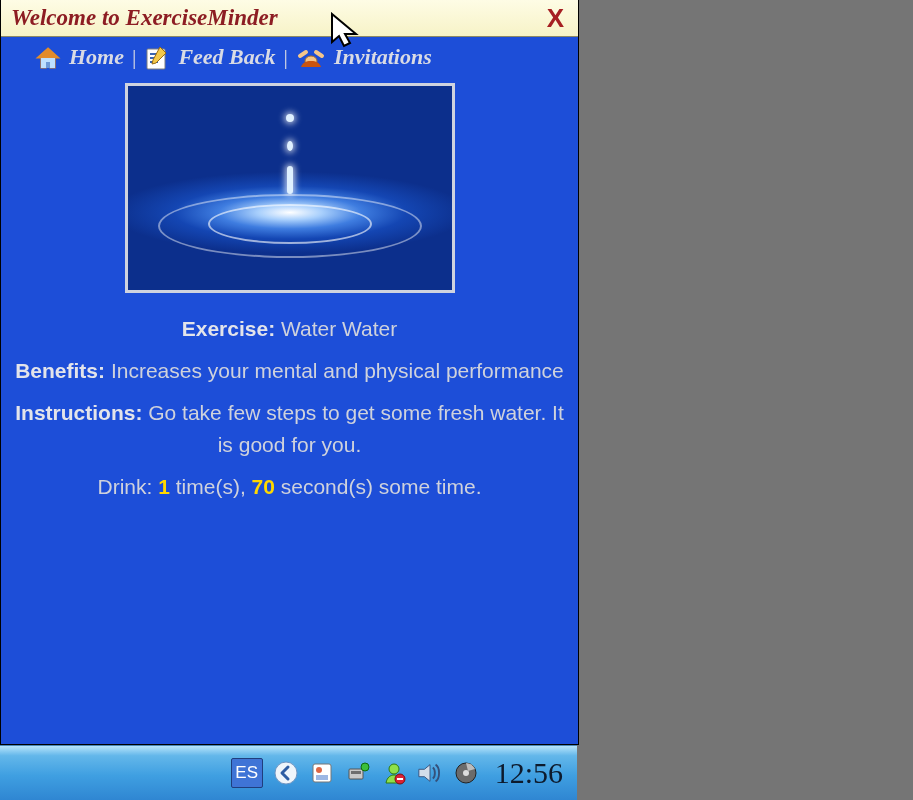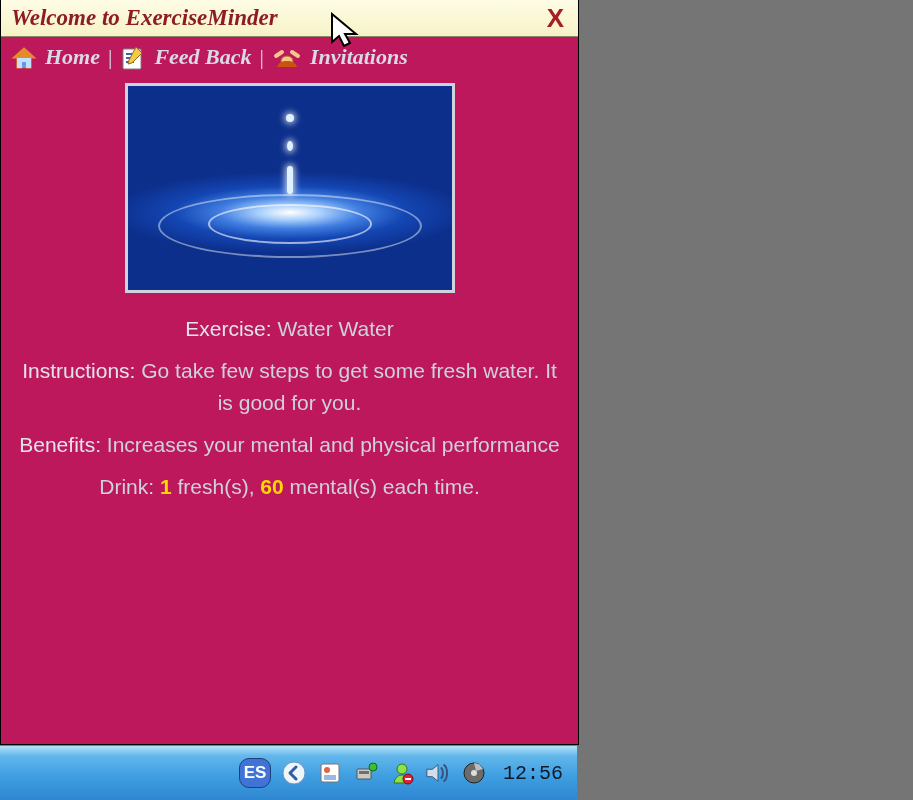--- a/index.html
+++ b/index.html
@@ -7,21 +7,21 @@
     width:913px;height:800px;
     background:#757575;
     font-family:Verdana,Geneva,sans-serif;
     overflow:hidden;
     position:relative;
   }
   
   .app{
     position:absolute;left:0;top:0;
     width:579px;height:745px;
-    background:#be185d;
+    background:#1d4ed8;
     border:1px solid #000;
     border-top:none;
     box-sizing:border-box;
   }
   .titlebar{
     height:36px;
     background:linear-gradient(#fefce5,#f7f3c7);
     border-bottom:1px solid #8d8965;
     display:flex;align-items:center;
     padding:0 10px;
@@ -44,20 +44,21 @@
   
   .nav{
     display:flex;align-items:center;
     gap:8px;
     padding:6px 10px 4px 10px;
     font-family:Georgia,serif;
     font-style:italic;
     font-weight:bold;
     font-size:22px;
     color:#d9dbe4;
+    margin-left:24px;
   }
   .nav .sep{color:#d9dbe4;font-style:normal;font-weight:normal;}
   .nav a{cursor:pointer;}
   .nav svg{vertical-align:middle;}
   
   .hero-wrap{
     display:flex;justify-content:center;
     margin-top:8px;
   }
   .hero{
@@ -88,21 +89,21 @@
   .drop.d3{top:80px;width:6px;height:28px;border-radius:3px;}
   
   .body-text{
     color:#cfd2dc;
     font-size:21px;
     line-height:32px;
     text-align:center;
     padding:10px 14px 0 14px;
   }
   .body-text p{margin:10px 0;}
-  .lbl{font-weight:normal;color:#e3e4ea;}
+  .lbl{font-weight:bold;color:#e3e4ea;}
   .hl{color:#ffd800;font-weight:bold;}
   
   .taskbar{
     position:absolute;left:0;bottom:0;
     width:577px;height:55px;
     background:linear-gradient(#b7e4fb 0%,#63b7ea 18%,#3f9fe1 55%,#2f86d2 100%);
     border-top:1px solid #4b88b6;
     display:flex;align-items:center;
     box-sizing:border-box;
   }
@@ -111,27 +112,27 @@
     display:flex;align-items:center;gap:10px;
     padding-right:14px;
   }
   .tray .tile{
     width:26px;height:26px;display:flex;align-items:center;justify-content:center;
     cursor:pointer;
   }
   .lang{
     width:30px;height:28px;
     background:#3f74d6;border:1px solid #203e7d;
-    color:#fff;font-weight:bold;font-size:17px;
+    color:#fff;font-weight:normal;font-size:17px;
     display:flex;align-items:center;justify-content:center;
-    font-family:Arial,sans-serif;border-radius:10px;
+    font-family:Arial,sans-serif;border-radius:2px;
   }
   .clock{
-    font-family:Liberation Mono, monospace;
-    font-size:20px;color:#0d1a2c;
+    font-family:Liberation Serif, serif;
+    font-size:30px;color:#0d1a2c;
     padding-left:6px;
   }
   
   .cursor{
     position:absolute;left:330px;top:12px;pointer-events:none;
   }
 </style>
 </head>
 <body>
 
@@ -181,33 +182,33 @@
         <span class="drop d3"></span>
     </div>
   </div>
 
   <div class="body-text">
     <p>
       <span class="lbl">Exercise</span><span class="lbl">:</span>
       <span>Water Water</span>
     </p>
     <p>
+      <span class="lbl">Benefits</span><span class="lbl">:</span>
+      <span>Increases your mental and physical performance</span>
+    </p>
+    <p>
       <span class="lbl">Instructions</span><span class="lbl">:</span>
       <span>Go take few steps to get some fresh water. It is good for you.</span>
     </p>
     <p>
-      <span class="lbl">Benefits</span><span class="lbl">:</span>
-      <span>Increases your mental and physical performance</span>
-    </p>
-    <p>
       <span>Drink:</span>
       <span class="hl">1</span>
-      <span>fresh(s),</span>
-      <span class="hl">60</span>
-      <span>mental(s) each time.</span>
+      <span>time(s),</span>
+      <span class="hl">70</span>
+      <span>second(s) some time.</span>
     </p>
   </div>
 </div>
 
 <div class="taskbar">
   <div class="spacer"></div>
   <div class="tray">
     <div class="lang">ES</div>
 
     <div class="tile">

